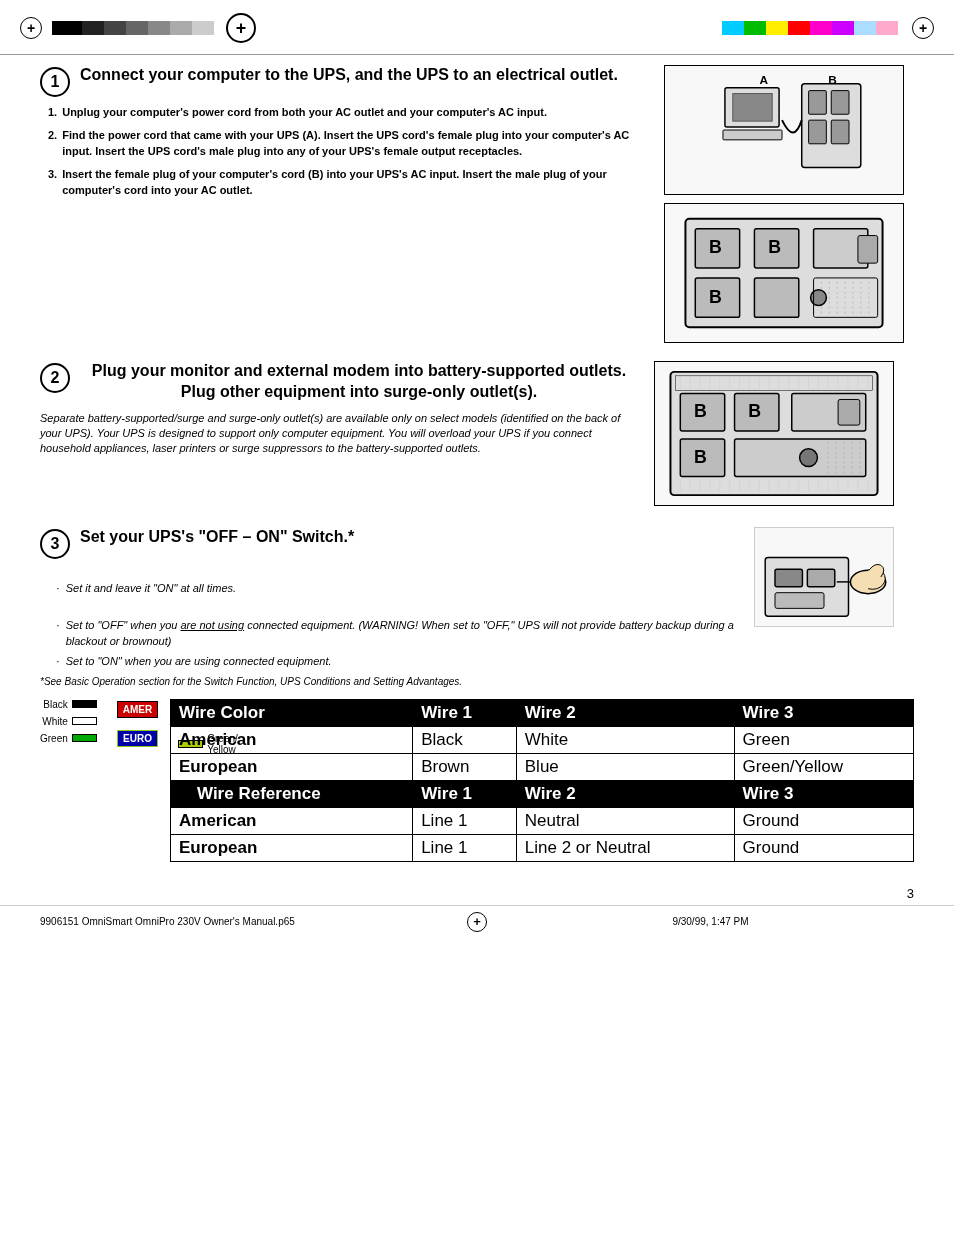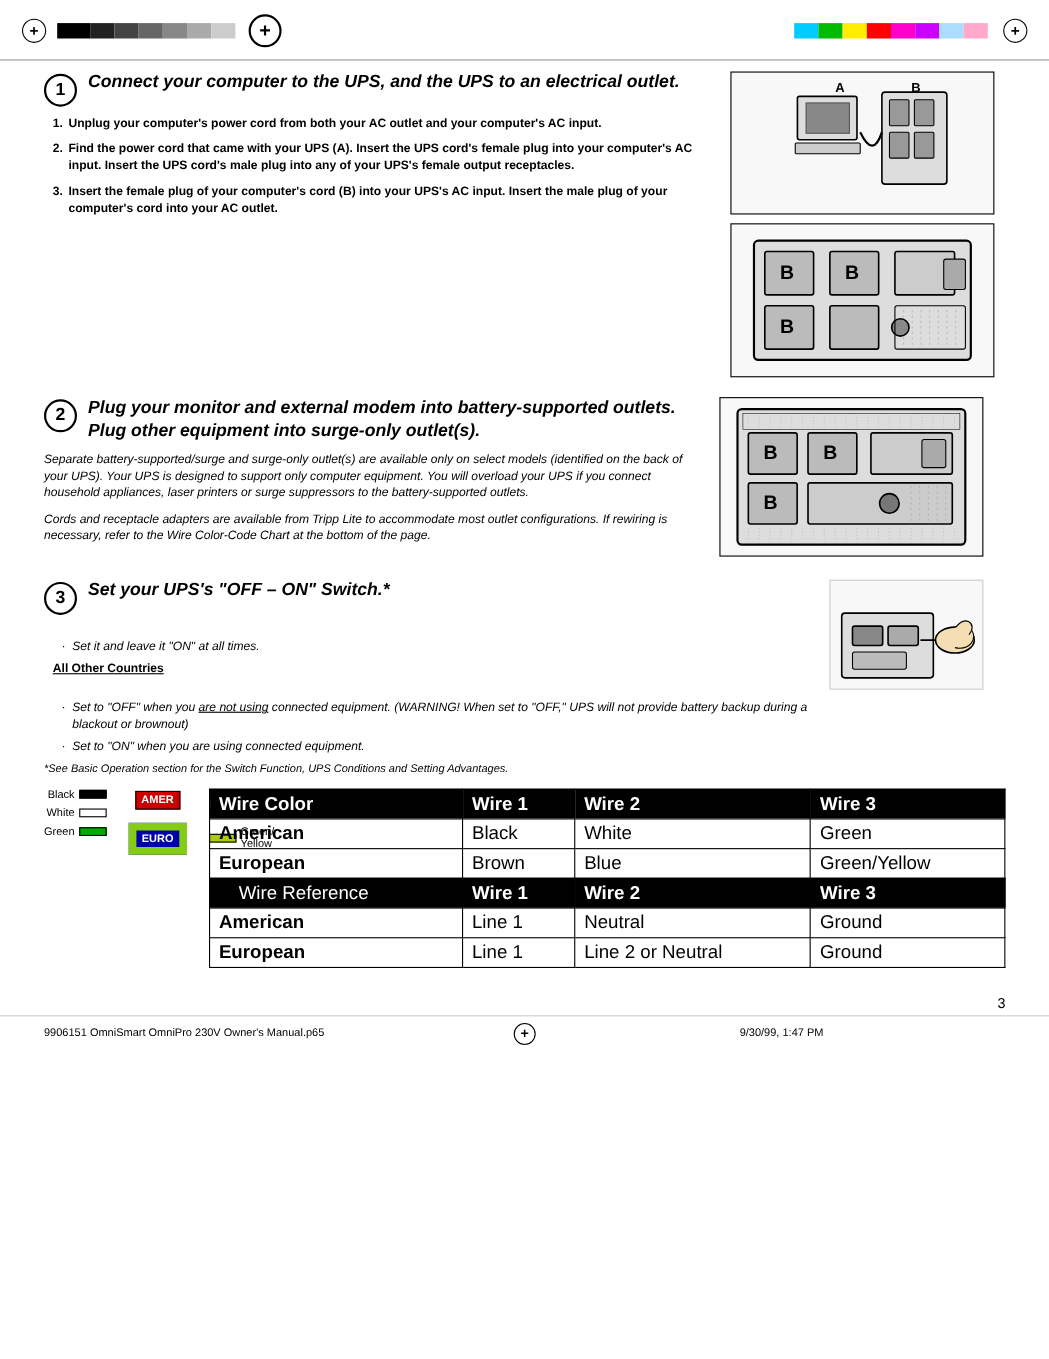--- a/index.html
+++ b/index.html
@@ -65,22 +65,22 @@
       justify-content: center;
       font-size: 16px;
       font-weight: bold;
       flex-shrink: 0;
       margin-right: 10px;
       margin-top: 2px;
     }
     .step-title {
       font-size: 16px;
       font-weight: bold;
-      font-style: italic;
       line-height: 1.3;
+      text-align: center;
     }
 
     
     .inst-list {
       list-style: none;
       padding-left: 8px;
     }
     .inst-list li {
       font-size: 11px;
       font-weight: bold;
@@ -133,21 +133,20 @@
       flex-shrink: 0;
     }
 
     
     .underline { text-decoration: underline; }
 
     
     .wire-section {
       display: flex;
       margin-top: 10px;
-      gap: 20px;
       align-items: flex-start;
     }
     .wire-diagram {
       flex-shrink: 0;
       width: 130px;
     }
 
     table.wire-table {
       border-collapse: collapse;
       flex: 1;
@@ -340,21 +339,20 @@
     </div>
   </div>
 
   <div class="section2">
     <div class="section2-left">
       <div class="step-header">
         <div class="step-circle">2</div>
         <div class="step-title">Plug your monitor and external modem into battery-supported outlets. Plug other equipment into surge-only outlet(s).</div>
       </div>
       <p class="section-note">Separate battery-supported/surge and surge-only outlet(s) are available only on select models (identified on the back of your UPS). Your UPS is designed to support only computer equipment. You will overload your UPS if you connect household appliances, laser printers or surge suppressors to the battery-supported outlets.</p>
-      <p class="section-note">Cords and receptacle adapters are available from Tripp Lite to accommodate most outlet configurations. If rewiring is necessary, refer to the Wire Color-Code Chart at the bottom of the page.</p>
     </div>
     <div class="section2-right">
       
       <svg width="240" height="145" viewBox="0 0 240 145" style="border:1px solid #000; background:#f8f8f8;">
 
         <rect x="15" y="10" width="210" height="125" rx="4" fill="#ddd" stroke="#000" stroke-width="2"></rect>
 
         <rect x="20" y="14" width="200" height="15" fill="none" stroke="#000" stroke-width="0.5"></rect>
 
         <line x1="25" y1="14" x2="25" y2="29" stroke="#aaa" stroke-width="0.5" stroke-dasharray="1,2"></line>
@@ -432,21 +430,20 @@
       <div style="margin-left:8px; margin-bottom:6px;">
         <ul class="bullet-list">
           <li>
             <span style="margin-right:0"></span>
             <span>Set it and leave it "ON" at all times.</span>
           </li>
         </ul>
       </div>
 
       <div style="margin-left:8px; margin-bottom:6px;">
-        <div class="subsection-title">All Other Countries</div>
         <ul class="bullet-list">
           <li>
             <span>Set to "OFF" when you <span class="underline">are not using</span> connected equipment. (WARNING! When set to "OFF," UPS will not provide battery backup during a blackout or brownout)</span>
           </li>
           <li>
             <span>Set to "ON" when you are using connected equipment.</span>
           </li>
         </ul>
       </div>
 
@@ -488,21 +485,21 @@
             <div style="width:25px;height:8px;background:#fff;border:1px solid #000;"></div>
           </div>
           <div style="display:flex; align-items:center; gap:4px;">
             <span style="font-size:10px;">Green</span>
             <div style="width:25px;height:8px;background:#00aa00;border:1px solid #000;"></div>
           </div>
         </div>
 
         <div style="display:flex; flex-direction:column; align-items:center; gap:12px; margin-top:2px;">
           <div style="background:#cc0000;color:#fff;font-size:10px;font-weight:bold;padding:2px 5px;border:1px solid #000;">AMER</div>
-          <div style="background:#0000aa;color:#fff;font-size:10px;font-weight:bold;padding:2px 5px;border:7px solid #84cc16;">EURO</div>
+          <div style="background:#0000aa;color:#fff;font-size:10px;font-weight:bold;padding:2px 5px;border:1px solid #84cc16;">EURO</div>
         </div>
 
         <div style="display:flex; flex-direction:column; gap:6px; align-items:flex-start;">
           <div style="display:flex; align-items:center; gap:4px;">
             <div style="width:25px;height:8px;background:#7b3f00;border:1px solid #000;"></div>
             <span style="font-size:10px;">Brown</span>
           </div>
           <div style="display:flex; align-items:center; gap:4px;">
             <div style="width:25px;height:8px;background:#0000cc;border:1px solid #000;"></div>
             <span style="font-size:10px;">Blue</span>
@@ -531,21 +528,21 @@
           <td>White</td>
           <td>Green</td>
         </tr>
         <tr>
           <td style="font-weight:bold;">European</td>
           <td>Brown</td>
           <td>Blue</td>
           <td>Green/Yellow</td>
         </tr>
         <tr style="background:#000;">
-          <td style="background:#000;color:#fff;font-weight:normal;padding-left:26px;">Wire Reference</td>
+          <td style="background:#000;color:#fff;font-weight:bold;padding-left:26px;">Wire Reference</td>
           <td style="background:#000;color:#fff;font-weight:bold;">Wire 1</td>
           <td style="background:#000;color:#fff;font-weight:bold;">Wire 2</td>
           <td style="background:#000;color:#fff;font-weight:bold;">Wire 3</td>
         </tr>
         <tr>
           <td style="font-weight:bold;">American</td>
           <td>Line 1</td>
           <td>Neutral</td>
           <td>Ground</td>
         </tr>

